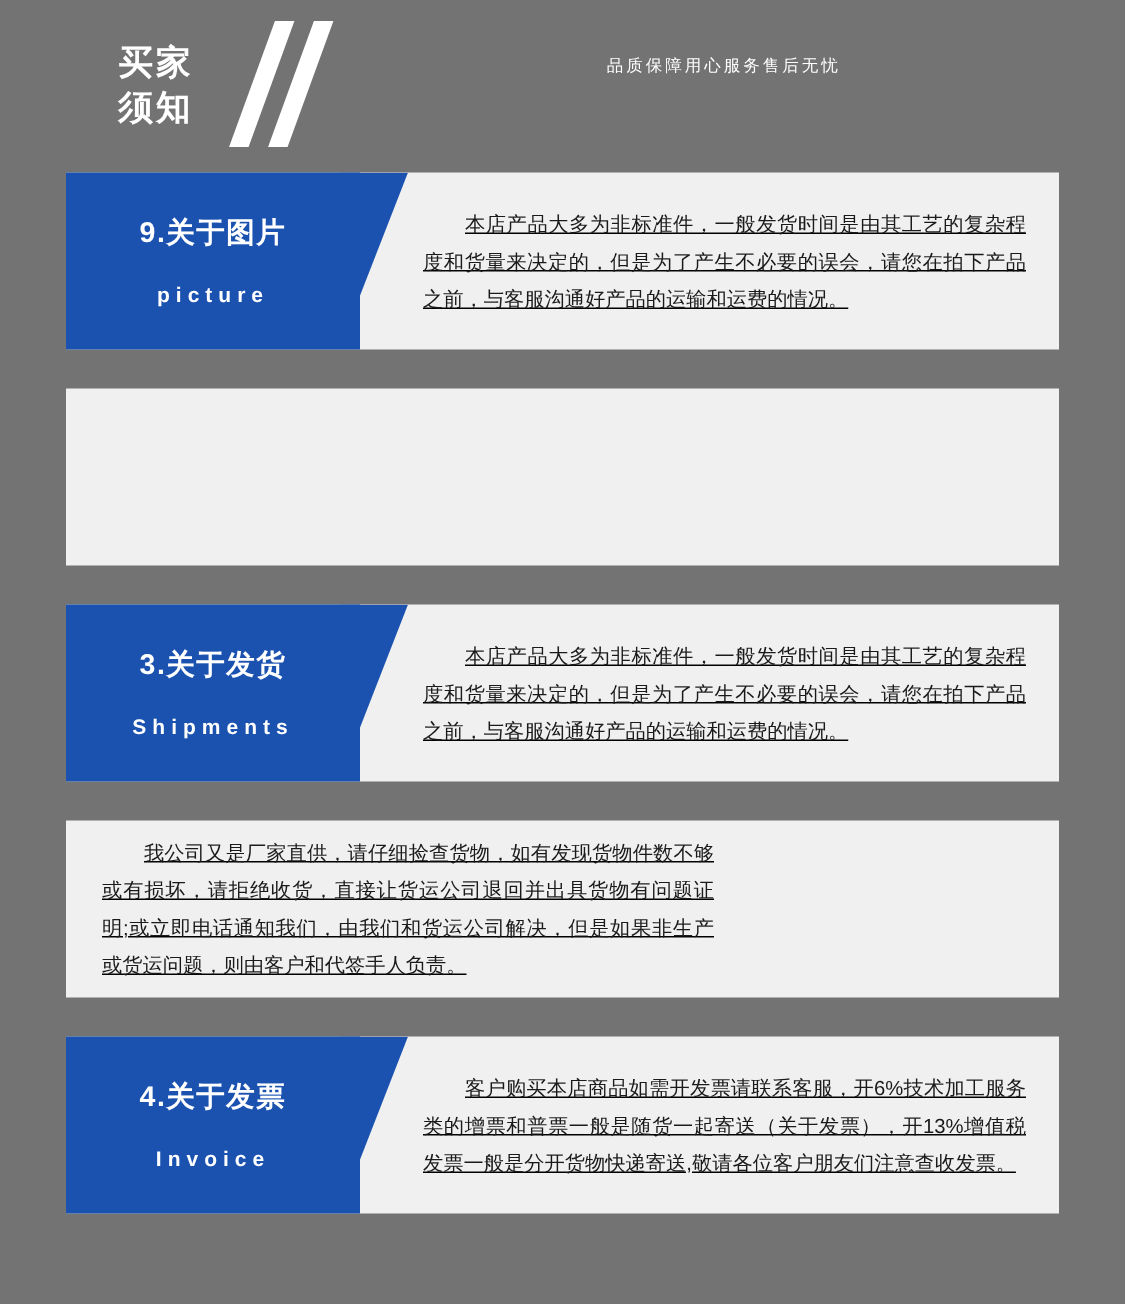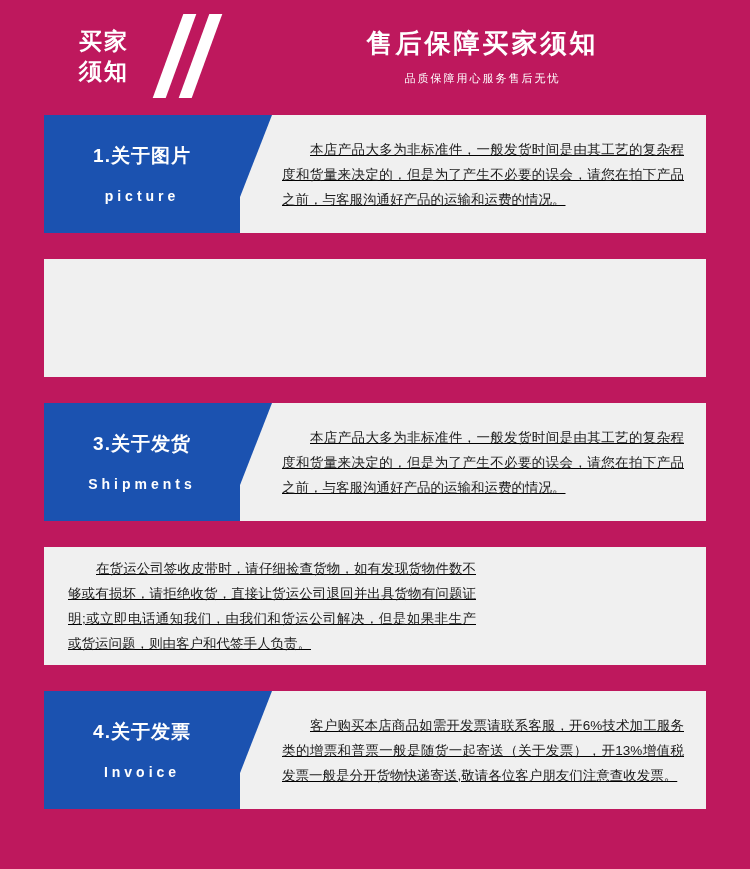--- a/index.html
+++ b/index.html
@@ -10,21 +10,21 @@
     width: 750px;
     height: 869px;
     background: #1b52b0;
     font-family: "Liberation Sans", sans-serif;
     overflow: hidden;
   }
   .page {
     position: relative;
     width: 750px;
     height: 869px;
-    background: #be185d;
+    background: #737373;
     box-sizing: border-box;
   }
 
   
   .header {
     position: relative;
     height: 115px;
     width: 100%;
     box-sizing: border-box;
   }
@@ -189,30 +189,29 @@
   <div class="header">
     <div class="header-badge">
       <span>买家</span>
       <span>须知</span>
     </div>
     <div class="header-slashes">
       <div class="slash s1"></div>
       <div class="slash s2"></div>
     </div>
     <div class="header-titles">
-      <div class="header-title">售后保障买家须知</div>
       <div class="header-subtitle">品质保障用心服务售后无忧</div>
     </div>
   </div>
 
   <div class="sections">
 
     <div class="section left-label indent">
       <div class="label">
-        <div class="title">1.关于图片</div>
+        <div class="title">9.关于图片</div>
         <div class="en">picture</div>
       </div>
       <div class="wedge"></div>
       <div class="body">
         <p>本店产品大多为非标准件，一般发货时间是由其工艺的复杂程度和货量来决定的，但是为了产生不必要的误会，请您在拍下产品之前，与客服沟通好产品的运输和运费的情况。</p>
       </div>
     </div>
 
     <div class="section right-label indent">
       <div class="wedge"></div>
@@ -225,21 +224,21 @@
       </div>
       <div class="wedge"></div>
       <div class="body">
         <p>本店产品大多为非标准件，一般发货时间是由其工艺的复杂程度和货量来决定的，但是为了产生不必要的误会，请您在拍下产品之前，与客服沟通好产品的运输和运费的情况。</p>
       </div>
     </div>
 
     <div class="section right-label indent">
       <div class="wedge"></div>
       <div class="body">
-        <p>在货运公司签收皮带时，请仔细捡查货物，如有发现货物件数不够或有损坏，请拒绝收货，直接让货运公司退回并出具货物有问题证明;或立即电话通知我们，由我们和货运公司解决，但是如果非生产或货运问题，则由客户和代签手人负责。</p>
+        <p>我公司又是厂家直供，请仔细捡查货物，如有发现货物件数不够或有损坏，请拒绝收货，直接让货运公司退回并出具货物有问题证明;或立即电话通知我们，由我们和货运公司解决，但是如果非生产或货运问题，则由客户和代签手人负责。</p>
       </div>
     </div>
 
     <div class="section left-label indent">
       <div class="label">
         <div class="title">4.关于发票</div>
         <div class="en">Invoice</div>
       </div>
       <div class="wedge"></div>
       <div class="body">

